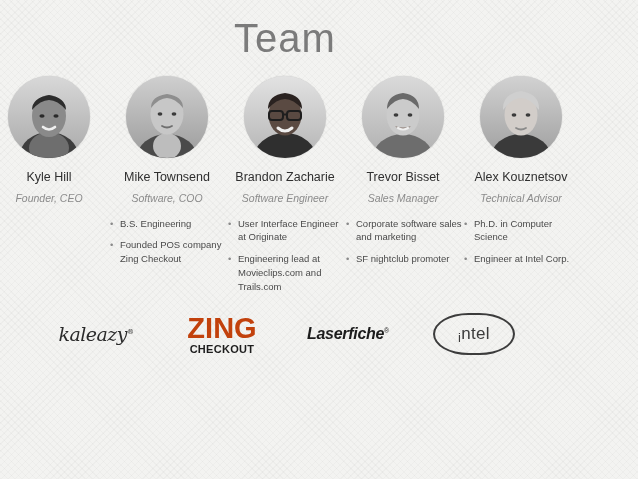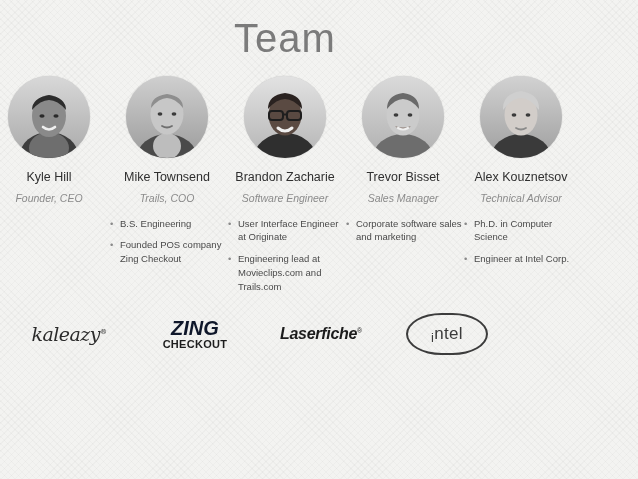--- a/index.html
+++ b/index.html
@@ -102,23 +102,24 @@
   .m-bullets li::before {
     content: "•";
     position: absolute;
     left: 2px;
     top: 0;
     color: #8a8a8a;
     font-size: 9.5px;
   }
   .logos {
     display: flex;
+    justify-content: center;
     align-items: center;
     margin-top: 6px;
-    padding: 0 6px;
+    padding: 0 22px;
   }
   .logo-cell {
     width: 126px;
     height: 54px;
     display: flex;
     align-items: center;
     justify-content: center;
   }
   
   .logo-kaleazy {
@@ -132,24 +133,23 @@
   .logo-kaleazy .reg {
     font-size: 7px;
     vertical-align: super;
     font-style: normal;
   }
   .logo-zing {
     text-align: center;
     line-height: 1;
   }
   .logo-zing .zing-top {
-    font-size: 20px;
+    font-size: 29px;
     font-weight: bold;
-    font-style: italic;
-    color: #0f172a;
+    color: #c2410c;
     letter-spacing: 0px;
     font-family: "Liberation Sans", sans-serif;
   }
   .logo-zing .zing-bot {
     display: block;
     font-size: 11px;
     font-weight: bold;
     color: #1d1d1d;
     letter-spacing: 0.3px;
     margin-top: 1px;
@@ -263,21 +263,21 @@
           <ellipse cx="41" cy="84" rx="31" ry="26" fill="#4a4a4a"></ellipse>
           <ellipse cx="41" cy="70" rx="14" ry="13" fill="#bdbdbd"></ellipse>
           <ellipse cx="41" cy="38" rx="16.5" ry="20.5" fill="#c7c7c7"></ellipse>
           <path d="M25 32 Q41 12 57 32 Q57 20 41 18 Q25 20 25 32Z" fill="#8e8e8e"></path>
           <ellipse cx="34" cy="38" rx="2.4" ry="1.7" fill="#3b3b3b"></ellipse>
           <ellipse cx="48" cy="38" rx="2.4" ry="1.7" fill="#3b3b3b"></ellipse>
           <path d="M36 50 Q41 53 46 50" stroke="#6f6f6f" stroke-width="1.8" fill="none" stroke-linecap="round"></path>
         </svg>
       </div>
       <div class="m-name">Mike Townsend</div>
-      <div class="m-role">Trails, COO</div>
+      <div class="m-role">Software, COO</div>
       <ul class="m-bullets">
         <li>B.S. Engineering</li>
         <li>Founded POS company Zing Checkout</li>
       </ul>
     </div>
 
     <div class="member">
       <div class="avatar">
         <svg viewBox="0 0 82 82" xmlns="http://www.w3.org/2000/svg">
           <defs>
@@ -320,20 +320,21 @@
           <ellipse cx="34" cy="39" rx="2.4" ry="1.7" fill="#3b3b3b"></ellipse>
           <ellipse cx="48" cy="39" rx="2.4" ry="1.7" fill="#3b3b3b"></ellipse>
           <path d="M33 50 Q41 58 49 50 Q41 53 33 50Z" fill="#8a7a72"></path>
           <path d="M36 52 Q41 55 46 52" stroke="#efefef" stroke-width="2.2" fill="none" stroke-linecap="round"></path>
         </svg>
       </div>
       <div class="m-name">Trevor Bisset</div>
       <div class="m-role">Sales Manager</div>
       <ul class="m-bullets">
         <li>Corporate software sales and marketing</li>
+        <li>SF nightclub promoter</li>
       </ul>
     </div>
 
     <div class="member">
       <div class="avatar">
         <svg viewBox="0 0 82 82" xmlns="http://www.w3.org/2000/svg">
           <defs>
             <linearGradient id="bg5" x1="0" y1="0" x2="0" y2="1">
               <stop offset="0%" stop-color="#d2d2d2"></stop>
                 <stop offset="100%" stop-color="#9f9f9f"></stop>

